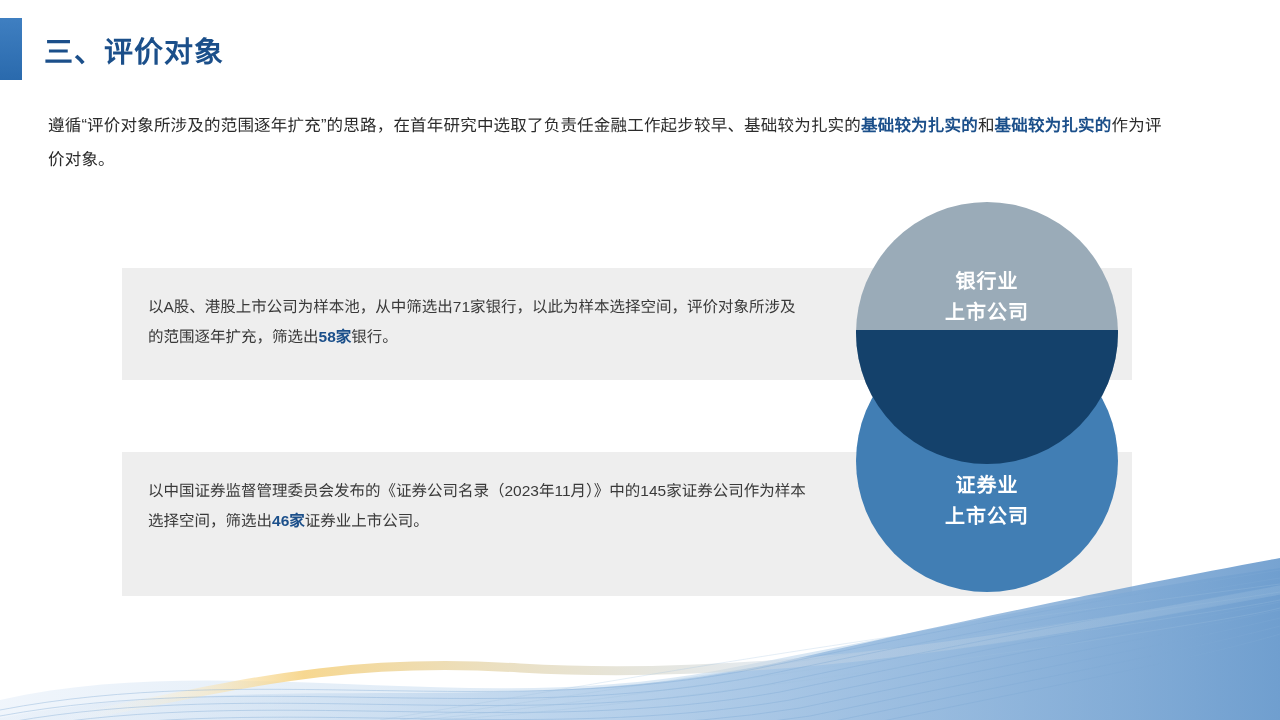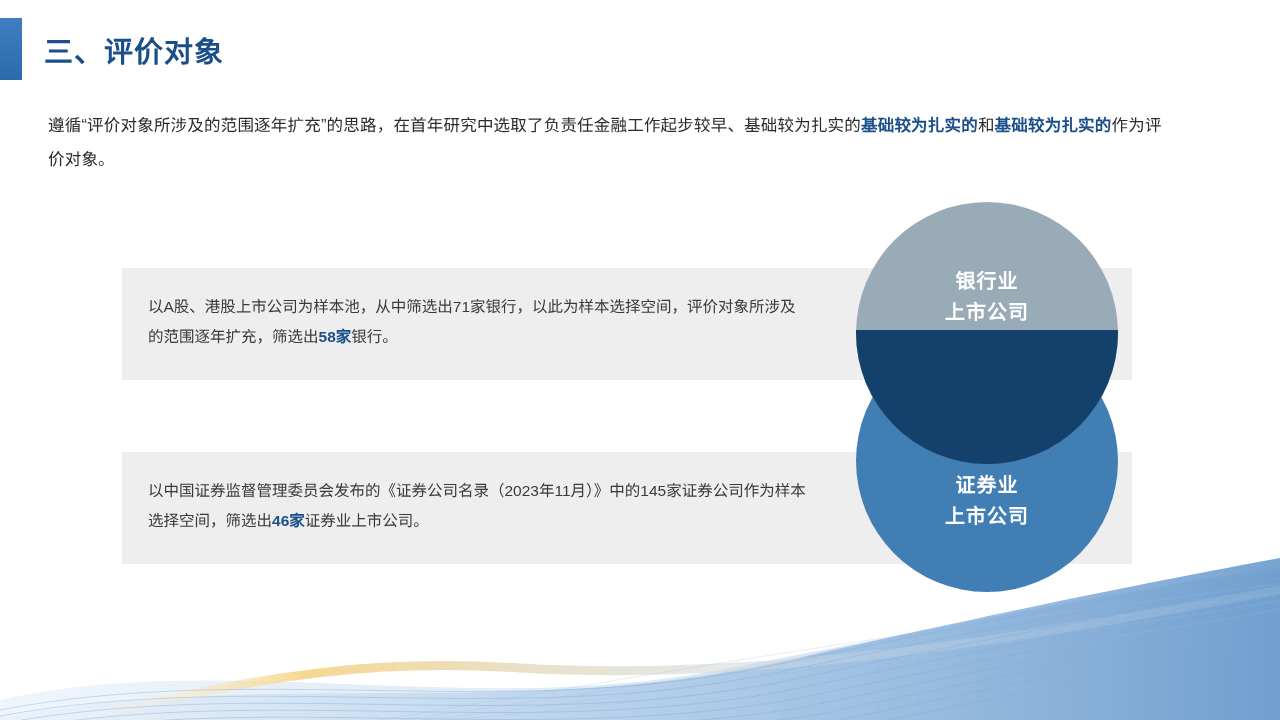--- a/index.html
+++ b/index.html
@@ -67,21 +67,21 @@
     line-height: 30px;
     color: #3a3a3a;
     max-width: 660px;
   }
   .info-box .txt b {
     color: #1b4f8a;
     font-weight: bold;
     margin-top: 24px;
   }
   #box-bank { top: 268px; height: 112px; }
-  #box-sec  { top: 452px; height: 112px; }
+  #box-sec  { top: 452px; height: 144px; }
 
   
   .venn {
     position: absolute;
     left: 852px;
     top: 202px;
     width: 270px;
     height: 390px;
   }
   .venn .circle {

